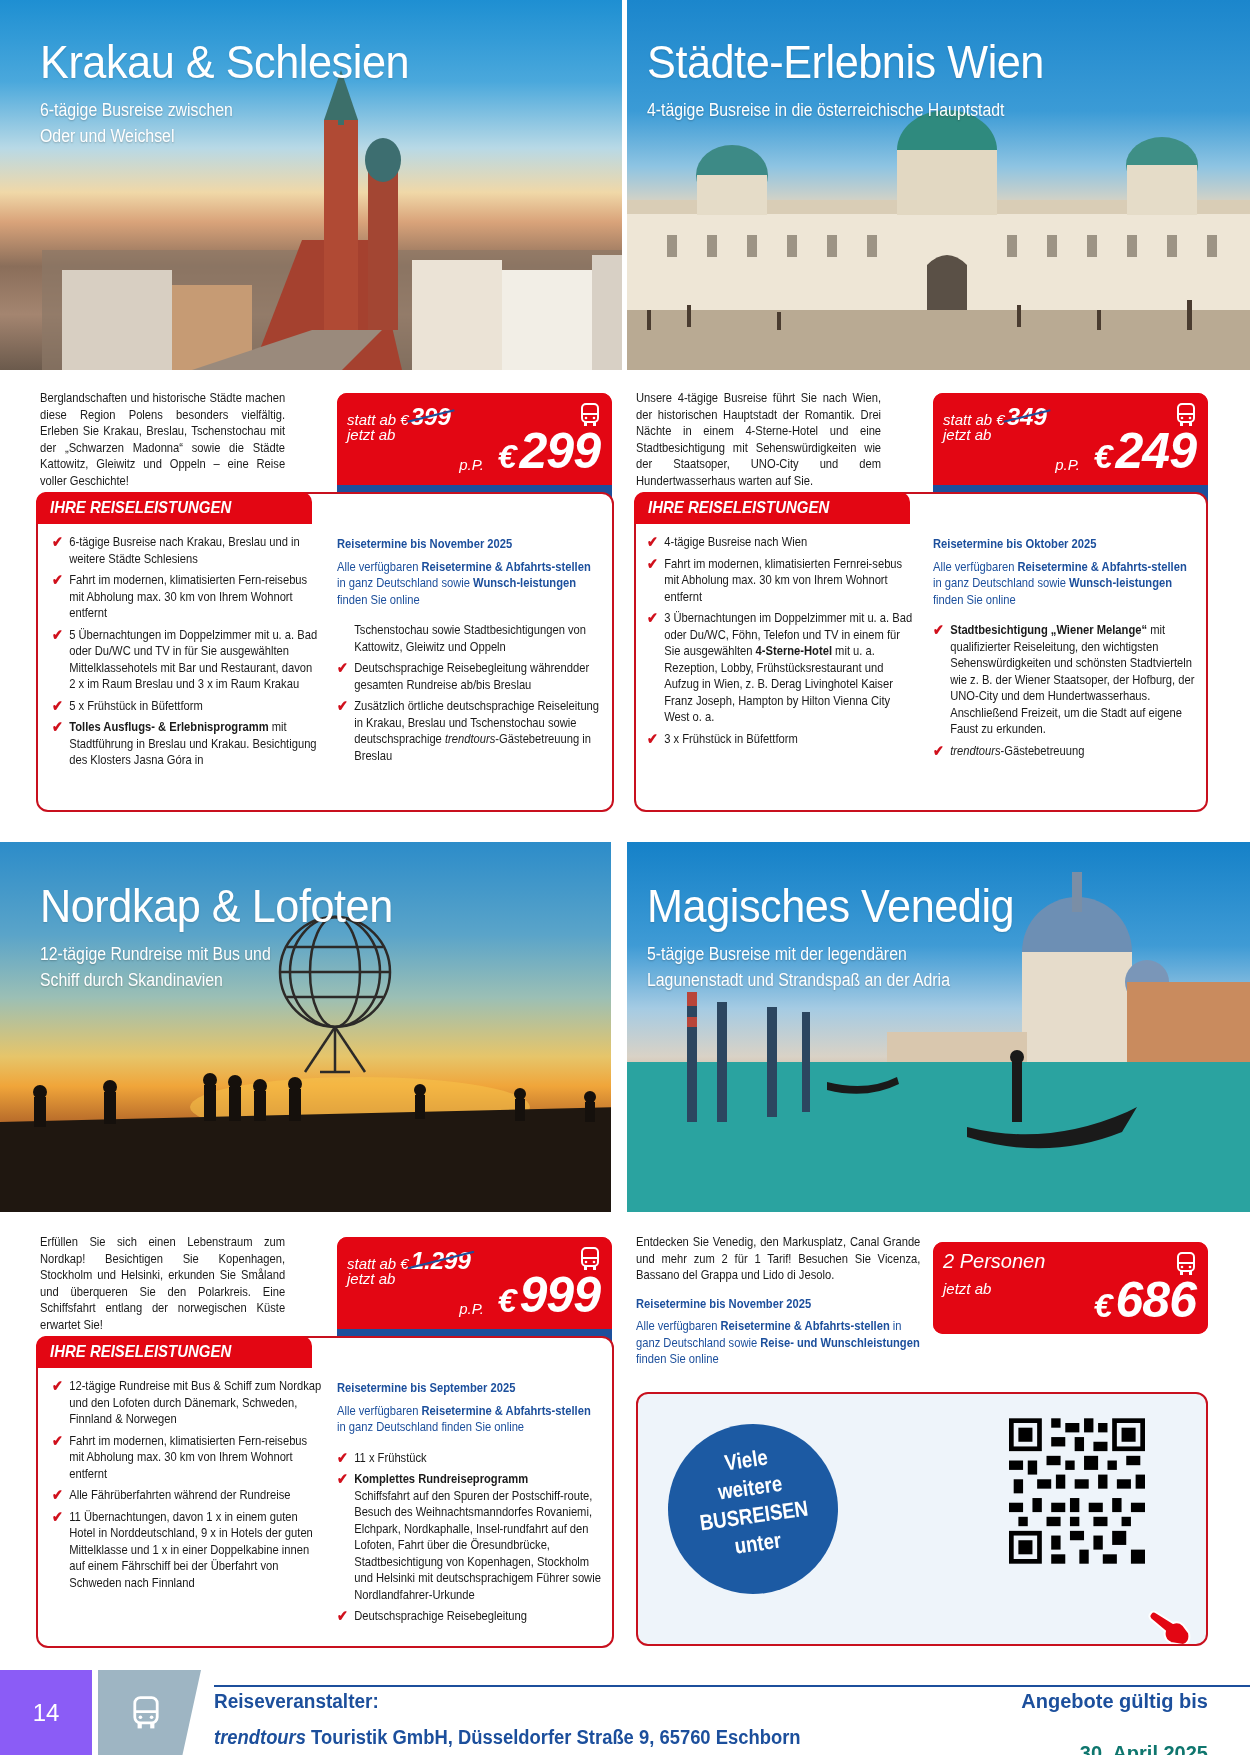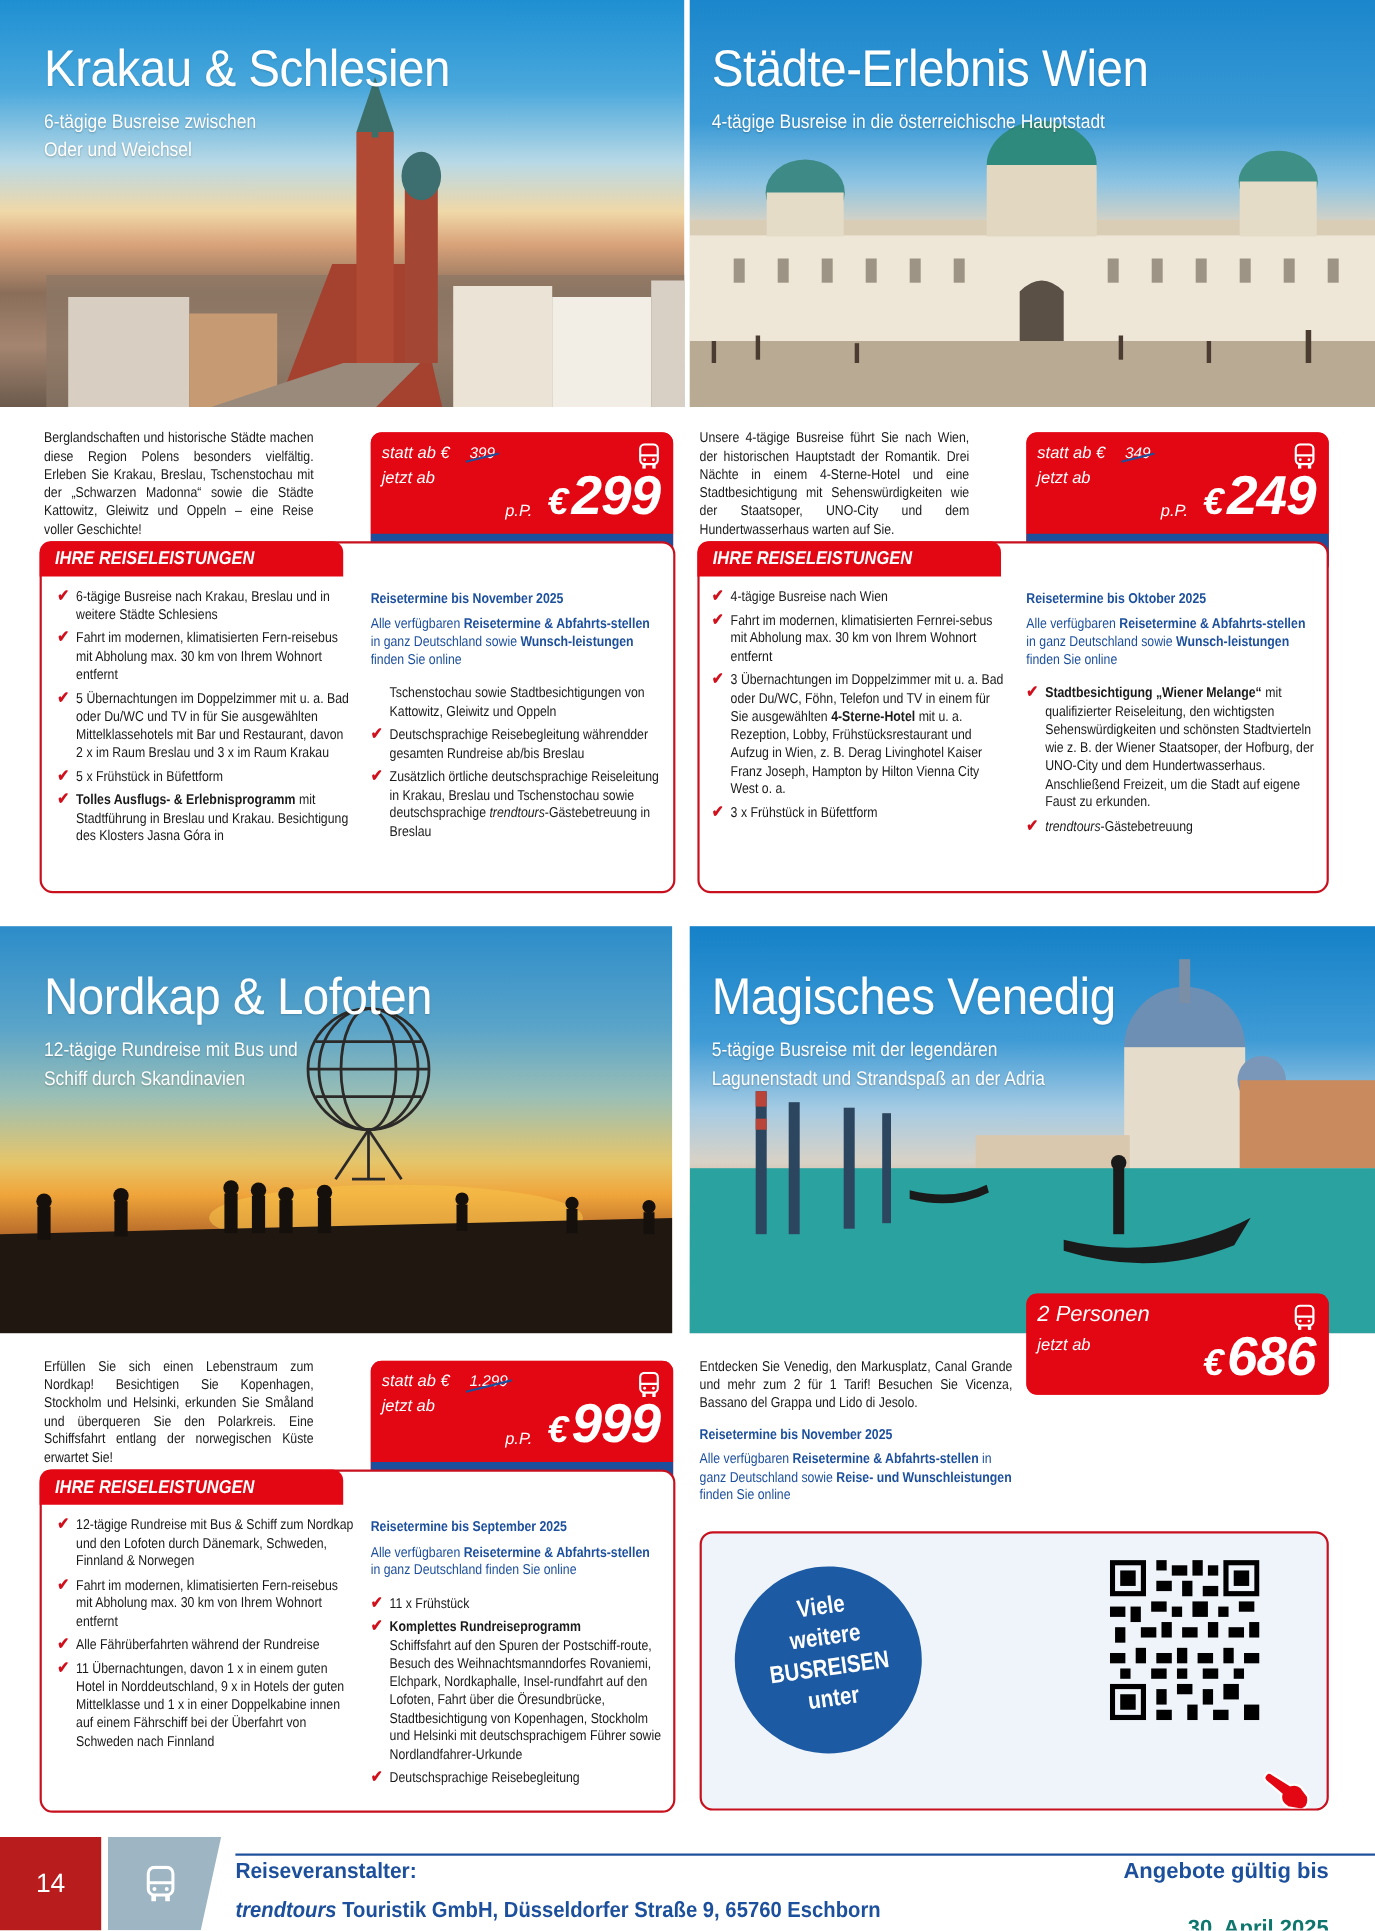--- a/index.html
+++ b/index.html
@@ -25,21 +25,21 @@
 
   .photo-shape { position: absolute; }
 
   
   .intro { position: absolute; font-size: 13px; line-height: 16.5px; color: #1a1a1a; text-align: justify; transform: scaleX(0.86); transform-origin: left top; }
 
   
   .price-box { position: absolute; width: 275px; border-radius: 10px; overflow: hidden; background: #e30613; }
   .price-top { position: relative; height: 92px; background: #e30613; color: #fff; }
   .price-statt { position: absolute; left: 10px; top: 10px; font-size: 15px; font-style: italic; white-space: nowrap; }
-  .price-statt .old { font-size: 14px; font-weight: normal; font-style: italic; position: relative; display: inline-block; margin-left: 18px; }
+  .price-statt .old { font-size: 24px; font-weight: bold; font-style: italic; position: relative; display: inline-block; margin-left: 2px; }
   .price-statt .old::after { content: ""; position: absolute; left: -4px; right: -4px; top: 12px; height: 2px; background: #1e4e9a; transform: rotate(-14deg); }
   .price-jetzt { position: absolute; left: 10px; top: 33px; font-size: 15px; font-style: italic; }
   .price-pp { position: absolute; right: 128px; bottom: 12px; font-size: 15px; font-style: italic; }
   .price-main { position: absolute; right: 12px; bottom: 0px; font-size: 50px; font-weight: bold; font-style: italic; line-height: 58px; letter-spacing: -1px; white-space: nowrap; }
   .price-main .eur { font-size: 34px; margin-right: 4px; }
   .price-bottom { height: 38px; background: #1c4f9c; color: #fff; text-align: center; font-size: 20px; font-weight: bold; font-style: italic; line-height: 38px; white-space: nowrap; }
   .price-bottom .big { font-size: 24px; }
   .price-bottom .small { font-size: 16px; }
   .bus-icon { position: absolute; right: 12px; top: 10px; width: 20px; height: 24px; }
   .personen { position: absolute; left: 10px; top: 8px; font-size: 20px; font-style: italic; }
@@ -64,21 +64,21 @@
   
   .promo-box { position: absolute; left: 636px; top: 1392px; width: 572px; height: 254px; border: 2px solid #c8101e; border-radius: 12px; background: #eef4fa; overflow: hidden; }
   .promo-circle { position: absolute; left: 30px; top: 30px; width: 170px; height: 170px; border-radius: 50%; background: #1c5aa3; color: #fff; font-weight: bold; text-align: center; transform: rotate(-8deg); }
   .promo-circle .line { display: block; font-size: 22px; line-height: 28px; transform: scaleX(0.85); }
   .promo-url { position: absolute; left: 102px; top: 197px; width: 422px; height: 45px; background: #e30613; border-radius: 8px; color: #fff; font-style: italic; font-weight: bold; font-size: 21px; line-height: 45px; padding-left: 18px; white-space: nowrap; }
   .promo-url span { display: inline-block; transform: scaleX(0.88); transform-origin: left center; }
   .qr { position: absolute; left: 371px; top: 24px; width: 136px; height: 146px; }
   .hand-icon { position: absolute; left: 505px; top: 215px; width: 50px; height: 40px; }
 
   
-  .footer-num { position: absolute; left: 0; top: 1670px; width: 92px; height: 85px; background: #b91c1c; color: #fff; font-size: 24px; text-align: center; line-height: 85px; }
+  .footer-num { position: absolute; left: 0; top: 1670px; width: 92px; height: 85px; background: #8b5cf6; color: #fff; font-size: 24px; text-align: center; line-height: 85px; }
   .footer-bus { position: absolute; left: 98px; top: 1670px; width: 103px; height: 85px; background: #9eb5c3; clip-path: polygon(0 0, 100% 0, 82% 100%, 0 100%); }
   .footer-line { position: absolute; left: 214px; right: 0; top: 1685px; height: 2px; background: #1c4f9c; }
   .footer-label { position: absolute; left: 214px; top: 1690px; color: #1c4f9c; font-size: 20px; font-weight: bold; transform: scaleX(0.95); transform-origin: left top; }
   .footer-company { position: absolute; left: 214px; top: 1726px; color: #1c4f9c; font-size: 20px; font-weight: bold; white-space: nowrap; transform: scaleX(0.92); transform-origin: left top; }
   .footer-company i { font-style: italic; }
   .footer-valid1 { position: absolute; right: 42px; top: 1690px; color: #1c4f9c; font-size: 20px; font-weight: bold; white-space: nowrap; }
   .footer-valid2 { position: absolute; right: 42px; top: 1726px; color: #0f766e; font-size: 20px; font-weight: bold; white-space: nowrap; margin-top: 16px; }
 </style>
 </head>
 <body>
@@ -360,21 +360,21 @@
 </div>
 
 <div class="col" style="left:636px; top:1234px; width:285px;">
   <div class="inner">
     <div style="text-align:justify; margin-bottom:12px;">Entdecken Sie Venedig, den Markusplatz, Canal Grande und mehr zum 2 für 1 Tarif! Besuchen Sie Vicenza, Bassano del Grappa und Lido di Jesolo.</div>
     <div class="termine-title">Reisetermine bis November 2025</div>
     <div class="termine-text"><span>Alle verfügbaren </span><b>Reisetermine &amp; Abfahrts-stellen</b><span> in ganz Deutschland sowie </span><b>Reise- und Wunschleistungen</b><span> finden Sie online</span></div>
   </div>
 </div>
 
-<div class="price-box" style="left:933px; top:1176px;border-radius:10px;">
+<div class="price-box" style="left:933px; top:1242px;border-radius:10px;">
   <div class="price-top">
     <div class="personen">2 Personen</div>
     <div class="price-jetzt" style="top:38px;">jetzt ab</div>
     <svg class="bus-icon" viewBox="0 0 20 24">
       <rect x="2" y="1" width="16" height="18" rx="4" fill="none" stroke="#fff" stroke-width="2"></rect>
       <line x1="2" y1="11" x2="18" y2="11" stroke="#fff" stroke-width="2"></line>
       <rect x="4" y="19" width="3" height="4" fill="#fff"></rect>
         <rect x="13" y="19" width="3" height="4" fill="#fff"></rect>
       <circle cx="6" cy="15" r="1.3" fill="#fff"></circle>
         <circle cx="14" cy="15" r="1.3" fill="#fff"></circle>

